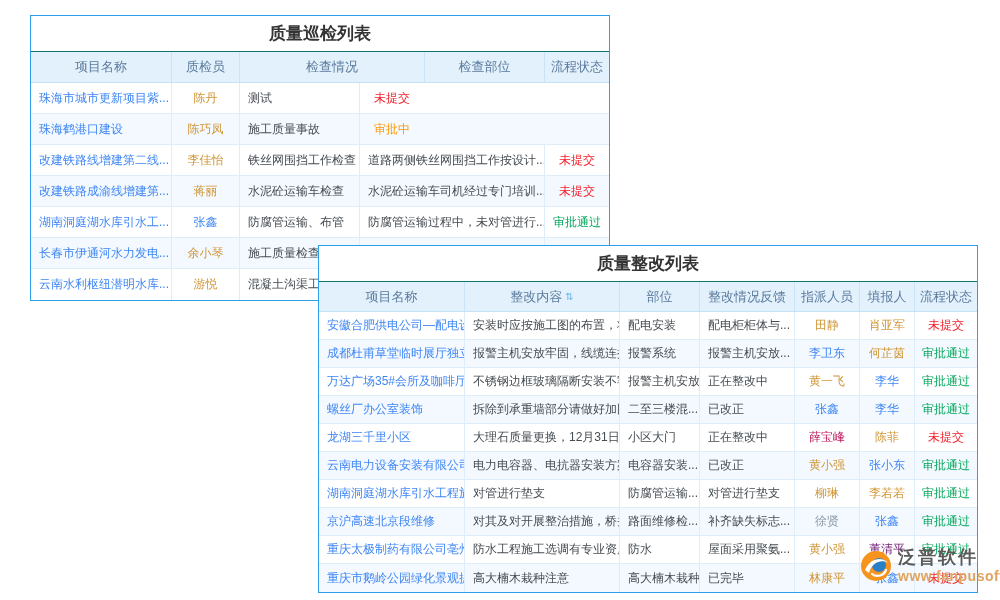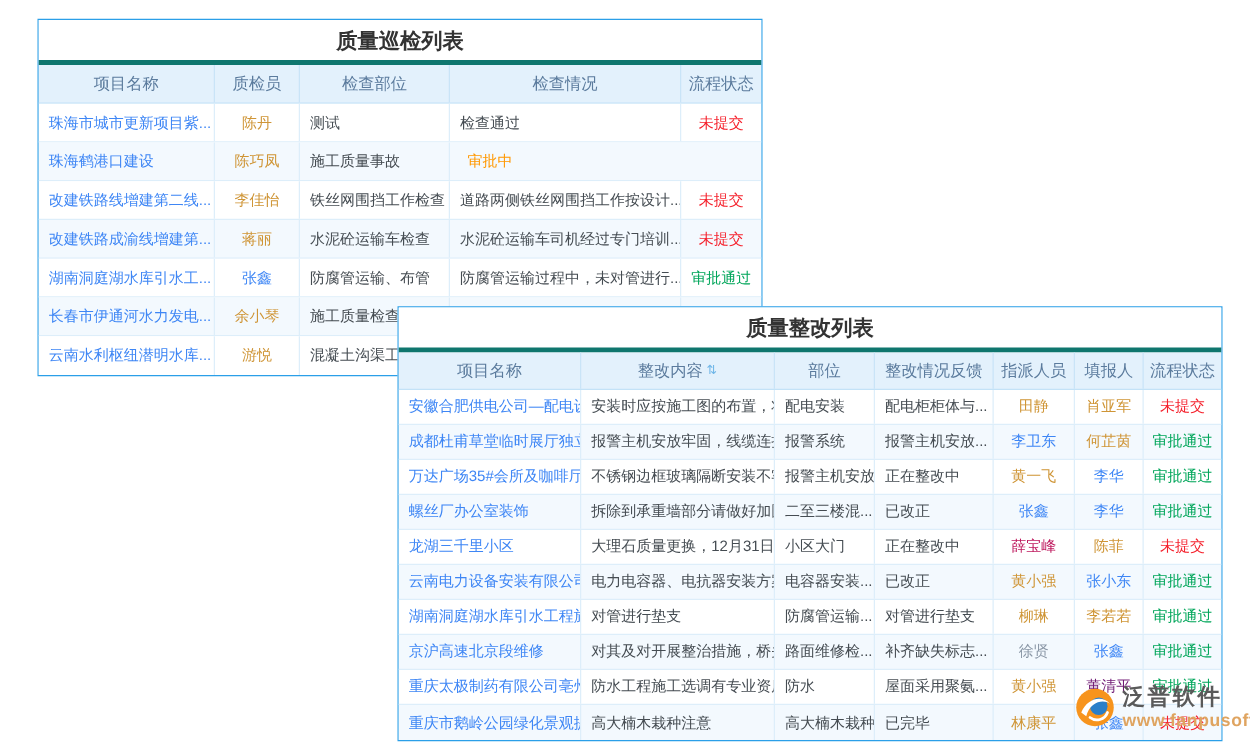--- a/index.html
+++ b/index.html
@@ -13,21 +13,21 @@
     position:absolute;
     background:#ffffff;
     border:1px solid #2b9fe8;
   }
   #patrol-table { left:30px; top:15px; width:580px; z-index:1; }
   #rectify-table { left:318px; top:245px; width:660px; z-index:2; }
 
   .table-title {
     display:flex; align-items:center; justify-content:center;
     height:36px; font-size:17px; font-weight:bold; color:#333;
-    border-bottom:4px solid #0f766e; background:#ffffff;
+    border-bottom:1px solid #0f766e; background:#ffffff;
   }
   .thead {
     display:flex; background:#e3f1fc;
     border-bottom:1px solid #c3e2f7;
   }
   #patrol-table .thead { height:31px; }
   #rectify-table .thead { height:30px; }
   .th {
     display:flex; align-items:center; justify-content:center;
     font-size:13px; color:#5b7b9d;
@@ -71,36 +71,35 @@
 
 <div class="table-card" id="patrol-table">
   <div class="table-title">质量巡检列表</div>
   <div class="thead">
       <div class="th" style="width: 141px;">
         <span>项目名称</span>
       </div>
       <div class="th" style="width: 68px;">
         <span>质检员</span>
       </div>
+      <div class="th" style="width: 185px;">
+        <span>检查情况</span>
+      </div>
       <div class="th" style="width: 120px;">
         <span>检查部位</span>
-      </div>
-      <div class="th" style="width: 185px;">
-        <span>检查情况</span>
       </div>
       <div class="th" style="width: 64px;">
         <span>流程状态</span>
       </div>
     </div>
   <div class="tbody">
       <div class="tr">
         <div class="td link" style="width: 141px;">珠海市城市更新项目紫...</div>
         <div class="td center" style="width: 68px; color: rgb(207, 149, 54);">陈丹</div>
         <div class="td" style="width: 120px;">测试</div>
-        <div class="td" style="width: 185px;">检查通过</div>
         <div class="td center" style="width: 64px; color: rgb(245, 34, 45);">未提交</div>
       </div>
       <div class="tr">
         <div class="td link" style="width: 141px;">珠海鹤港口建设</div>
         <div class="td center" style="width: 68px; color: rgb(207, 149, 54);">陈巧凤</div>
         <div class="td" style="width: 120px;">施工质量事故</div>
         <div class="td center" style="width: 64px; color: rgb(255, 152, 0);">审批中</div>
       </div>
       <div class="tr">
         <div class="td link" style="width: 141px;">改建铁路线增建第二线...</div>

